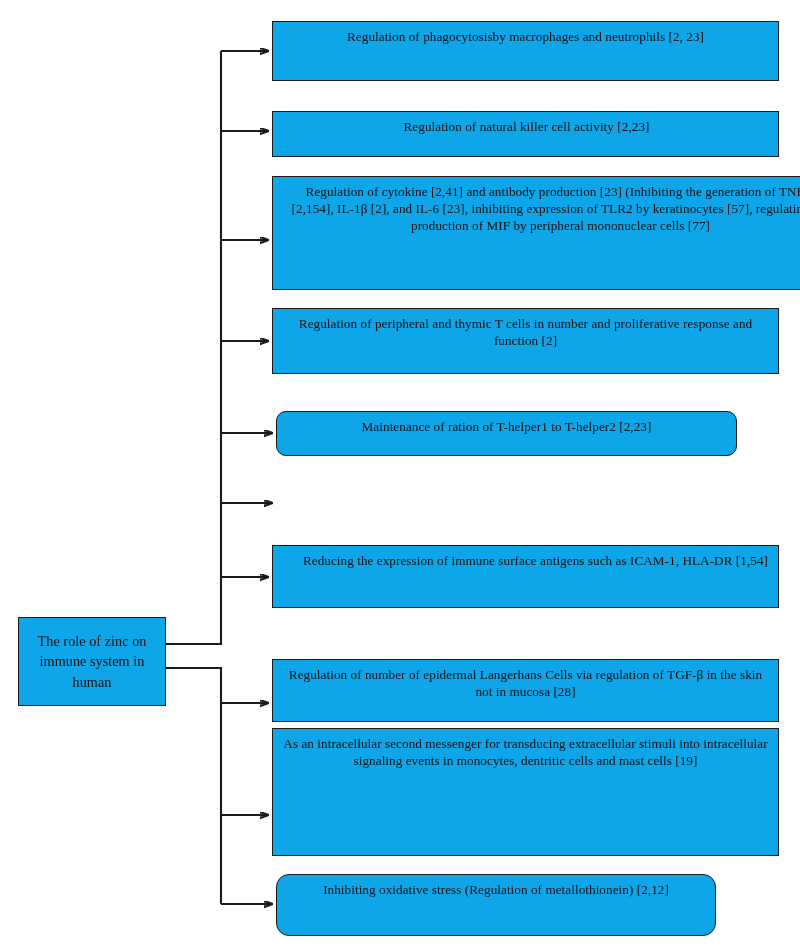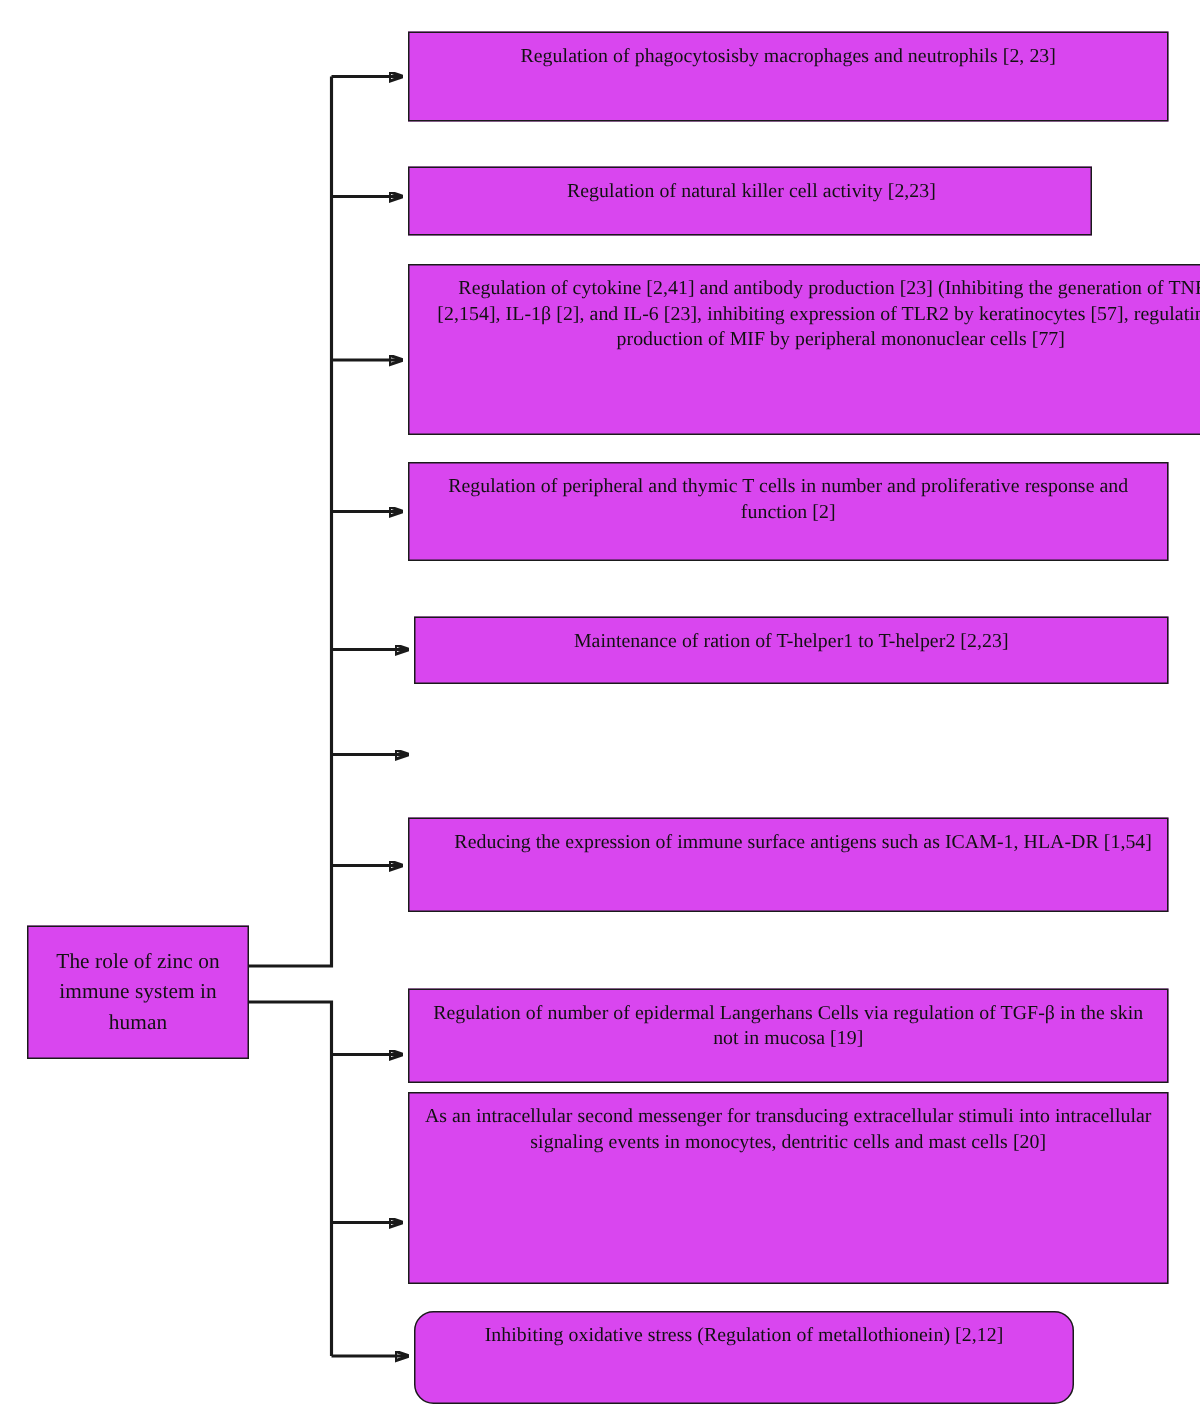--- a/index.html
+++ b/index.html
@@ -6,21 +6,21 @@
   body{
     width:800px;height:949px;position:relative;overflow:hidden;
     font-family:"Liberation Serif", serif;
     color:#111111;
   }
   #canvas{position:absolute;left:0;top:0;width:800px;height:949px;}
   .node{
     position:absolute;
     box-sizing:border-box;
     border:1.4px solid #1a1a1a;
-    background:#d946ef;
+    background:#0ea5e9;
     display:flex;
     align-items:flex-start;
     justify-content:center;
     text-align:center;
     padding:6px 10px 4px 10px;
     line-height:1.30;
     font-size:13.2px;
     letter-spacing:0.05px;
   }
   .node span{display:block;width:100%;}
@@ -62,46 +62,46 @@
   </svg>
 
   <div class="node root" style="left:18px;top:617px;width:148px;height:89px;">
     <span>The role of zinc on immune system in human</span>
   </div>
 
   <div class="node" style="left:272px;top:21px;width:507px;height:60px;">
     <span>Regulation of phagocytosisby macrophages and neutrophils [2, 23]</span>
   </div>
 
-  <div class="node" style="left:272px;top:111px;width:456px;height:46px;padding-left:12px;">
+  <div class="node" style="left:272px;top:111px;width:507px;height:46px;padding-left:12px;">
     <span>Regulation of natural killer cell activity [2,23]</span>
   </div>
 
   <div class="node" style="left:272px;top:176px;width:577px;height:114px;">
     <span>Regulation of cytokine [2,41] and antibody production [23] (Inhibiting the generation of TNF-α [2,154], IL-1β [2], and IL-6 [23], inhibiting expression of TLR2 by keratinocytes [57],  regulating  the production of MIF by peripheral mononuclear cells [77]</span>
   </div>
 
   <div class="node" style="left:272px;top:308px;width:507px;height:66px;font-family:Liberation Serif, serif;">
     <span>Regulation of peripheral and thymic T cells in number and proliferative response and function [2]</span>
   </div>
 
-  <div class="node" style="left:276px;top:411px;width:503px;height:45px;">
+  <div class="node" style="left:276px;top:411px;width:461px;height:45px;border-radius:10px;">
     <span>Maintenance of ration of T-helper1 to T-helper2 [2,23]</span>
   </div>
 
 
   <div class="node" style="left:272px;top:545px;width:507px;height:63px;text-align:right;">
     <span>Reducing the expression of immune surface antigens such as ICAM-1, HLA-DR [1,54]</span>
   </div>
 
   <div class="node" style="left:272px;top:659px;width:507px;height:63px;">
-    <span>Regulation of number of epidermal Langerhans Cells via regulation of TGF-β in the skin not in mucosa [19]</span>
+    <span>Regulation of number of epidermal Langerhans Cells via regulation of TGF-β in the skin not in mucosa [28]</span>
   </div>
 
   <div class="node" style="left:272px;top:728px;width:507px;height:128px;">
-    <span>As an intracellular second messenger for transducing extracellular stimuli into intracellular signaling events in monocytes, dentritic cells and mast cells [20]</span>
+    <span>As an intracellular second messenger for transducing extracellular stimuli into intracellular signaling events in monocytes, dentritic cells and mast cells [19]</span>
   </div>
 
   <div class="node" style="left:276px;top:874px;width:440px;height:62px;border-radius:13px;">
     <span>Inhibiting oxidative stress (Regulation of metallothionein) [2,12]</span>
   </div>
 
 </div>
 
 </body></html>

